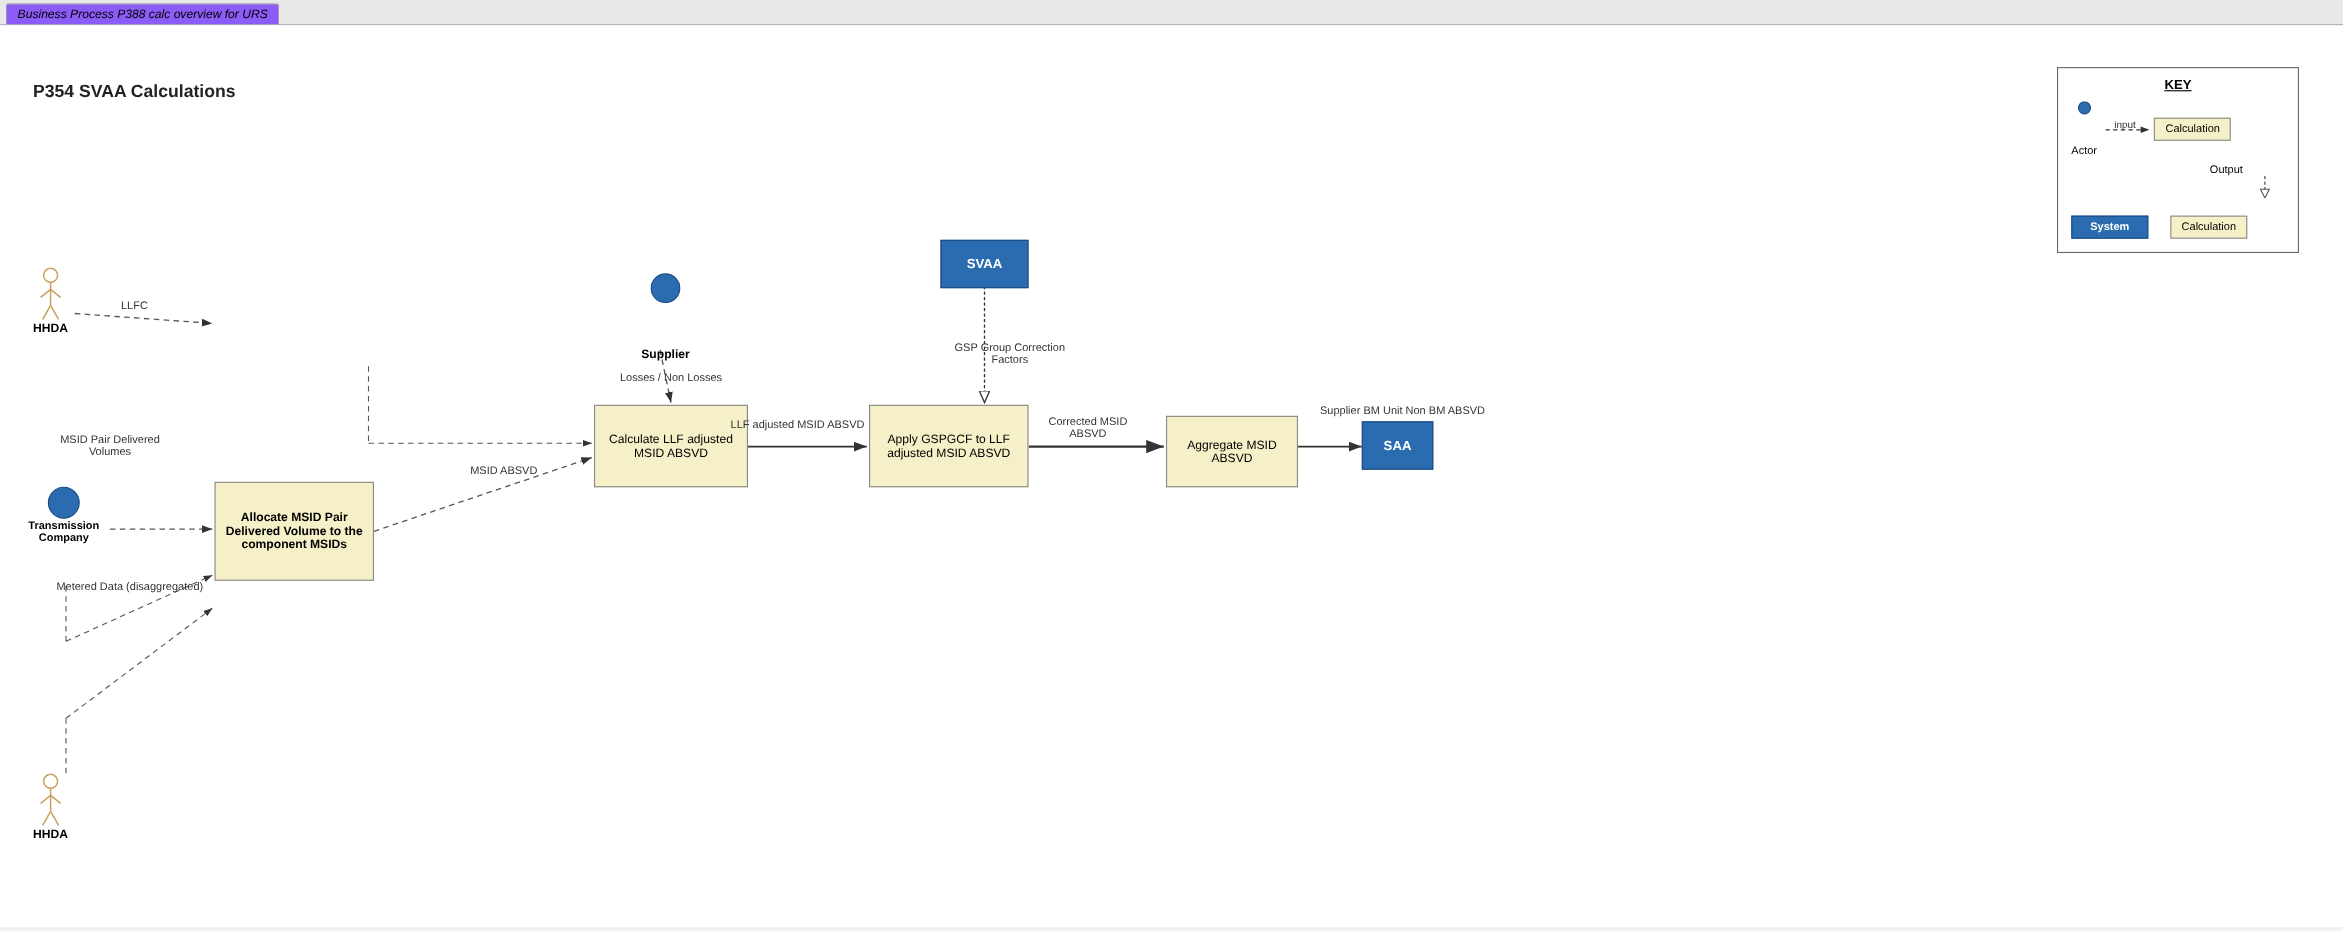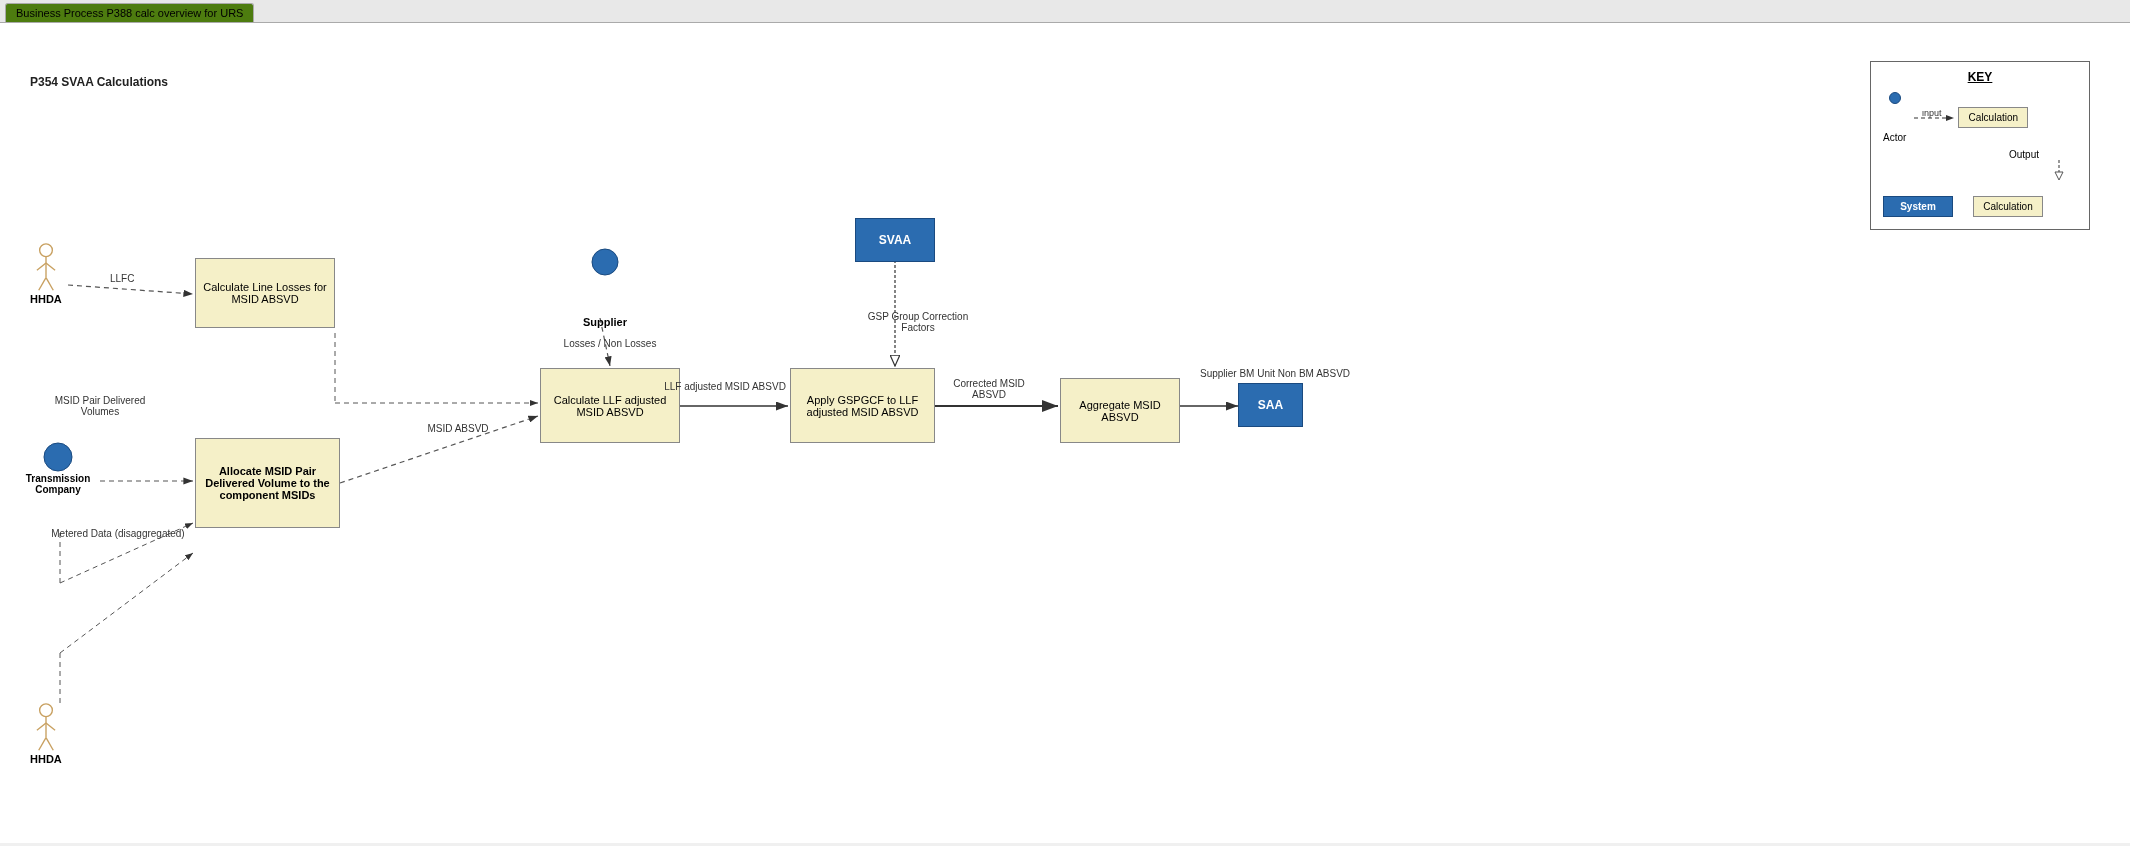--- a/index.html
+++ b/index.html
@@ -18,34 +18,35 @@
     .tab {
       background: #f5f5f5;
       border: 1px solid #aaa;
       border-bottom: none;
       padding: 3px 10px;
       font-size: 11px;
       cursor: pointer;
       border-radius: 3px 3px 0 0;
     }
     .tab.active {
-      background: #4d7c0f;
+      background: #8b5cf6;
+      font-style: italic;
     }
     .canvas {
       background: white;
       width: 2130px;
       min-height: 820px;
       position: relative;
       overflow: hidden;
     }
     .diagram-title {
       position: absolute;
       top: 52px;
       left: 30px;
-      font-size: 12px;
+      font-size: 16px;
       font-weight: bold;
       color: #222;
     }
 
     
     .key-box {
       position: absolute;
       top: 38px;
       right: 40px;
       width: 220px;
@@ -195,23 +196,20 @@
       <circle cx="15" cy="8" r="7" fill="none" stroke="#c8a060" stroke-width="1.5"></circle>
       <line x1="15" y1="15" x2="15" y2="38" stroke="#c8a060" stroke-width="1.5"></line>
       <line x1="15" y1="22" x2="5" y2="30" stroke="#c8a060" stroke-width="1.5"></line>
       <line x1="15" y1="22" x2="25" y2="30" stroke="#c8a060" stroke-width="1.5"></line>
       <line x1="15" y1="38" x2="7" y2="52" stroke="#c8a060" stroke-width="1.5"></line>
       <line x1="15" y1="38" x2="23" y2="52" stroke="#c8a060" stroke-width="1.5"></line>
     </svg>
     <span>HHDA</span>
   </div>
 
-  <div class="calc-box" style="left:195px; top:235px; width:140px; height:70px;">
-    <span>Calculate Line Losses for MSID ABSVD</span>
-  </div>
 
   <div class="arrow-label" style="left:110px; top:250px;">LLFC</div>
 
   <div class="actor" style="left:18px; top:418px;">
     <svg width="32" height="32" viewBox="0 0 32 32">
       <circle cx="16" cy="16" r="14" fill="#2b6cb0" stroke="#1a4a80" stroke-width="1"></circle>
     </svg>
     <span style="font-size:10px; font-weight:bold; width:80px; text-align:center;">Transmission<br>Company</span>
   </div>
 

